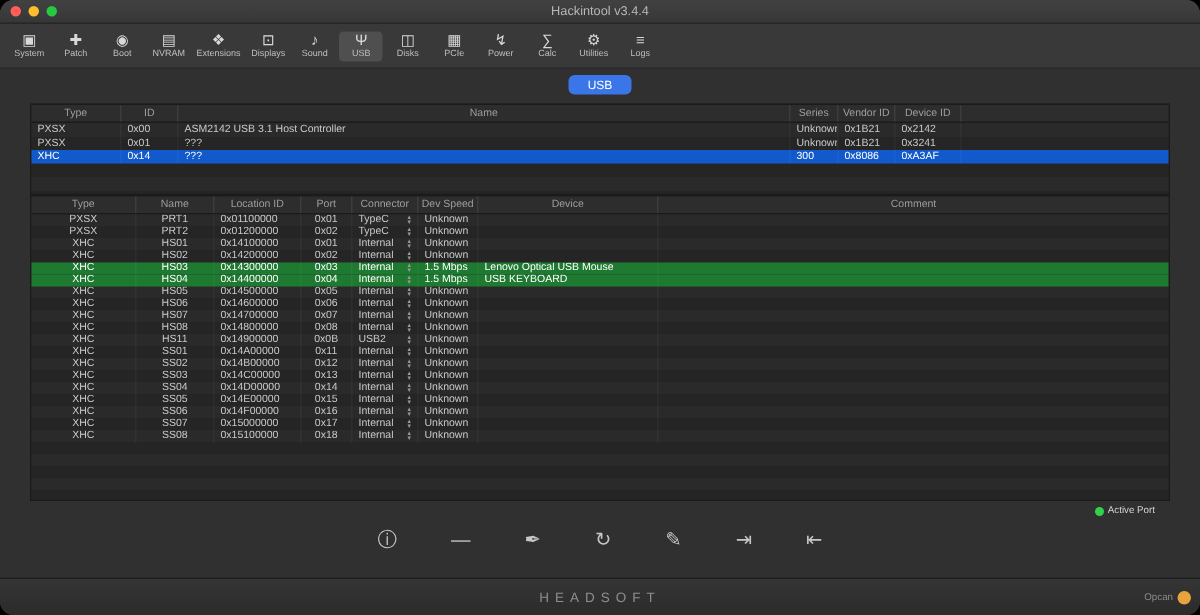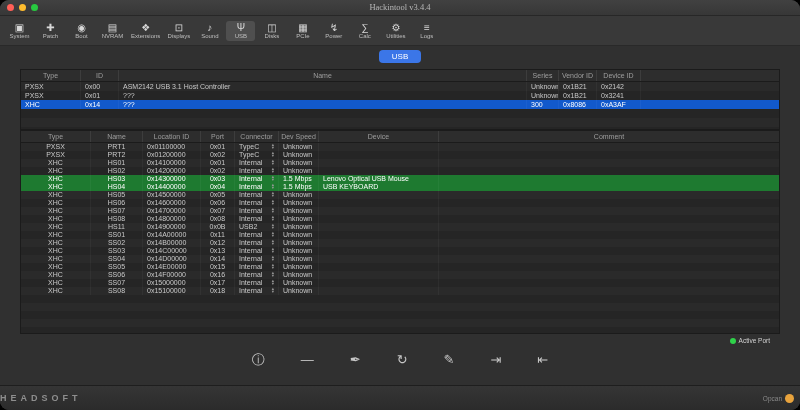--- a/index.html
+++ b/index.html
@@ -1,20 +1,20 @@
 <!DOCTYPE html>
 <html><head>
 <meta charset="utf-8">
 <style>
   html,body{margin:0;padding:0;background:#000;}
   body{width:800px;height:410px;font-family:"Liberation Sans",sans-serif;-webkit-font-smoothing:antialiased;}
   .window{width:800px;height:410px;background:#303030;border-radius:9px;overflow:hidden;display:flex;flex-direction:column;box-sizing:border-box;}
 
   
-  .titlebar{flex:0 0 15px;position:relative;background:linear-gradient(#414141,#373737);border-bottom:1px solid #272727;font-family:Liberation Serif, serif;}
+  .titlebar{flex:0 0 15px;position:relative;background:linear-gradient(#414141,#373737);border-bottom:1px solid #272727;}
   .lights{position:absolute;left:7px;top:4px;display:flex;gap:5px;}
   .light{width:7px;height:7px;border-radius:50%;display:inline-block;}
   .l-red{background:#ff5f57}.l-yellow{background:#febc2e}.l-green{background:#28c840}
   .title{text-align:center;font-size:8.5px;color:#b8b8b8;line-height:15px;}
 
   
   .toolbar{flex:0 0 27px;display:flex;align-items:center;padding:1px 0 1px 5px;gap:2px;background:#393939;border-bottom:1px solid #292929;}
   .titem{display:flex;flex-direction:column;align-items:center;min-width:25px;padding:1px 2px;border-radius:3px;cursor:default;}
   .titem.sel{background:#4f4f4f;}
   .ticon{font-size:10px;line-height:11px;color:#d8d8d8;}
@@ -54,21 +54,21 @@
   .section-label{margin:4px 0 2px 22px;font-size:8px;font-weight:bold;color:#cfcfcf;}
 
   
   .actions-area{flex:1;position:relative;display:flex;align-items:center;justify-content:center;gap:36px;}
   .abtn{background:none;border:none;color:#c6c6c6;font-size:13px;line-height:1;padding:0;font-family:inherit;cursor:default;}
   .legend{position:absolute;top:3px;right:30px;display:flex;align-items:center;gap:3px;font-size:6.5px;color:#d2d2d2;}
   .dot{width:6px;height:6px;border-radius:50%;background:#2fd24a;}
 
   
   .footer{flex:0 0 24px;position:relative;background:linear-gradient(#353535,#2b2b2b);border-top:1px solid #1e1e1e;}
-  .brand{text-align:left;line-height:24px;font-size:9px;font-weight:bold;letter-spacing:4px;color:#8e8e8e;}
+  .brand{text-align:center;line-height:24px;font-size:9px;font-weight:normal;letter-spacing:4px;color:#8e8e8e;}
   .footer-right{position:absolute;right:6px;top:0;height:24px;display:flex;align-items:center;gap:3px;}
   .footer-label{font-size:6.5px;color:#8a8a8a;}
   .footer-chip{width:9px;height:9px;border-radius:50%;background:#e8a33d;display:inline-block;}
 </style>
 </head>
 <body>
 
 <div class="window">
 
   <div class="titlebar">

